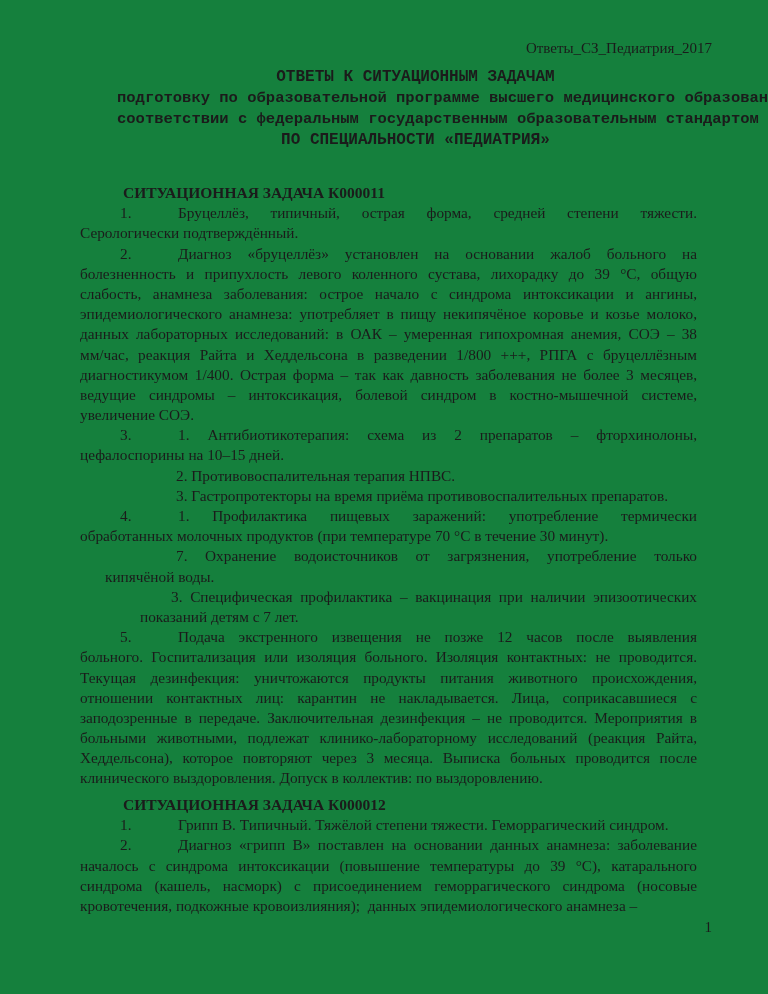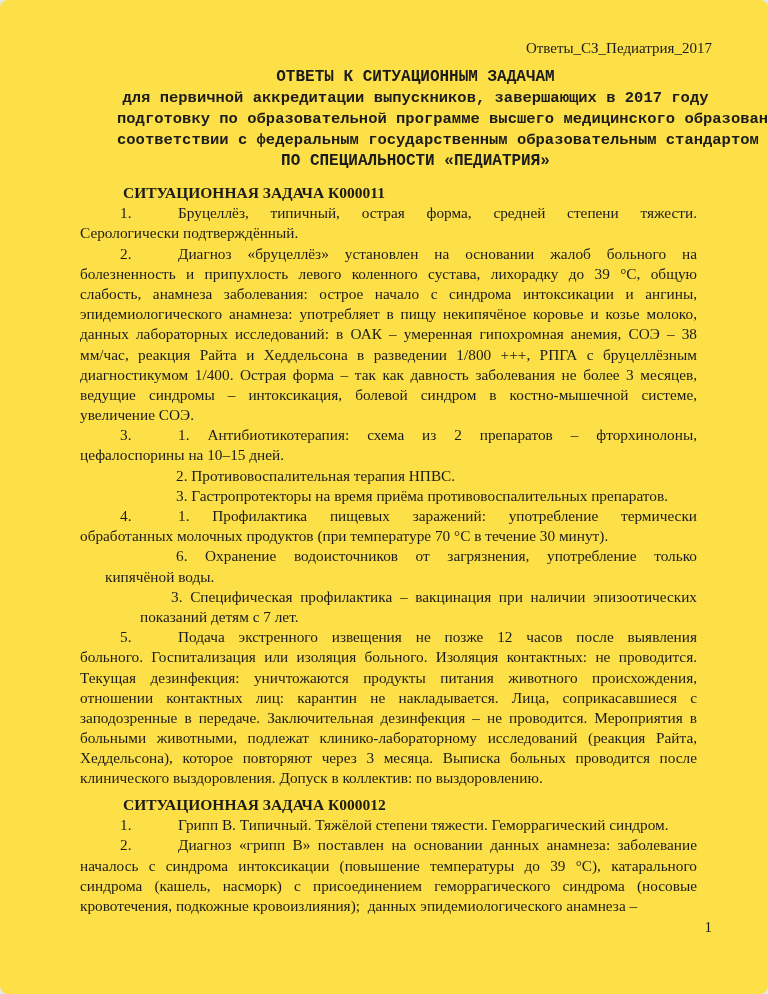--- a/index.html
+++ b/index.html
@@ -1,23 +1,22 @@
 <!DOCTYPE html>
 <html><head>
 <meta charset="utf-8">
 <style>
   html,body{margin:0;padding:0;background:#e8e8e8;}
   .page{
     position:relative;
     width:768px;height:994px;
-    background:#fde047;
+    background:#15803d;
     overflow:hidden;
     font-family:"Liberation Serif","DejaVu Serif",serif;
     color:#1b1b1b;
-    border-radius:8px;
   }
   .hdr{
     position:absolute;top:40px;right:56px;
     font-size:15px;white-space:nowrap;
   }
   .title-block{
     position:absolute;top:67px;left:97px;width:617px;
     box-sizing:border-box;padding-left:20px;
     font-weight:bold;text-align:center;
   }
@@ -42,21 +41,20 @@
 </style>
 </head>
 <body>
 
 <div class="page">
 
   <div class="hdr">Ответы_СЗ_Педиатрия_2017</div>
 
   <div class="title-block">
     <div class="tl big">ОТВЕТЫ К СИТУАЦИОННЫМ ЗАДАЧАМ</div>
-    <div class="tl">для первичной аккредитации выпускников, завершающих в 2017 году</div>
     <div class="tl">подготовку по образовательной программе высшего медицинского образования в</div>
     <div class="tl">соответствии с федеральным государственным образовательным стандартом</div>
     <div class="tl big">ПО СПЕЦИАЛЬНОСТИ «ПЕДИАТРИЯ»</div>
   </div>
 
   <div class="task task-1">
     <div class="ln th">СИТУАЦИОННАЯ ЗАДАЧА К000011</div>
 
     <div class="ln j first"><span class="num">1.</span><span>Бруцеллёз, типичный, острая форма, средней степени тяжести.</span></div>
     <div class="ln">Серологически подтверждённый.</div>
@@ -71,21 +69,21 @@
     <div class="ln j">ведущие синдромы – интоксикация, болевой синдром в костно-мышечной системе,</div>
     <div class="ln">увеличение СОЭ.</div>
 
     <div class="ln j first"><span class="num">3.</span><span>1. Антибиотикотерапия: схема из 2 препаратов – фторхинолоны,</span></div>
     <div class="ln">цефалоспорины на 10–15 дней.</div>
     <div class="ln sub">2. Противовоспалительная терапия НПВС.</div>
     <div class="ln sub">3. Гастропротекторы на время приёма противовоспалительных препаратов.</div>
 
     <div class="ln j first"><span class="num">4.</span><span>1. Профилактика пищевых заражений: употребление термически</span></div>
     <div class="ln">обработанных молочных продуктов (при температуре 70 °С в течение 30 минут).</div>
-    <div class="ln j sub">6. Охранение водоисточников от загрязнения, употребление только</div>
+    <div class="ln j sub">7. Охранение водоисточников от загрязнения, употребление только</div>
     <div class="ln ha">кипячёной воды.</div>
     <div class="ln j sub2">3. Специфическая профилактика – вакцинация при наличии эпизоотических</div>
     <div class="ln hb">показаний детям с 7 лет.</div>
 
     <div class="ln j first"><span class="num">5.</span><span>Подача экстренного извещения не позже 12 часов после выявления</span></div>
     <div class="ln j">больного. Госпитализация или изоляция больного. Изоляция контактных: не проводится.</div>
     <div class="ln j">Текущая дезинфекция: уничтожаются продукты питания животного происхождения,</div>
     <div class="ln j">отношении контактных лиц: карантин не накладывается. Лица, соприкасавшиеся с</div>
     <div class="ln j">заподозренные в передаче. Заключительная дезинфекция – не проводится. Мероприятия в</div>
     <div class="ln j">больными животными, подлежат клинико-лабораторному исследований (реакция Райта,</div>

